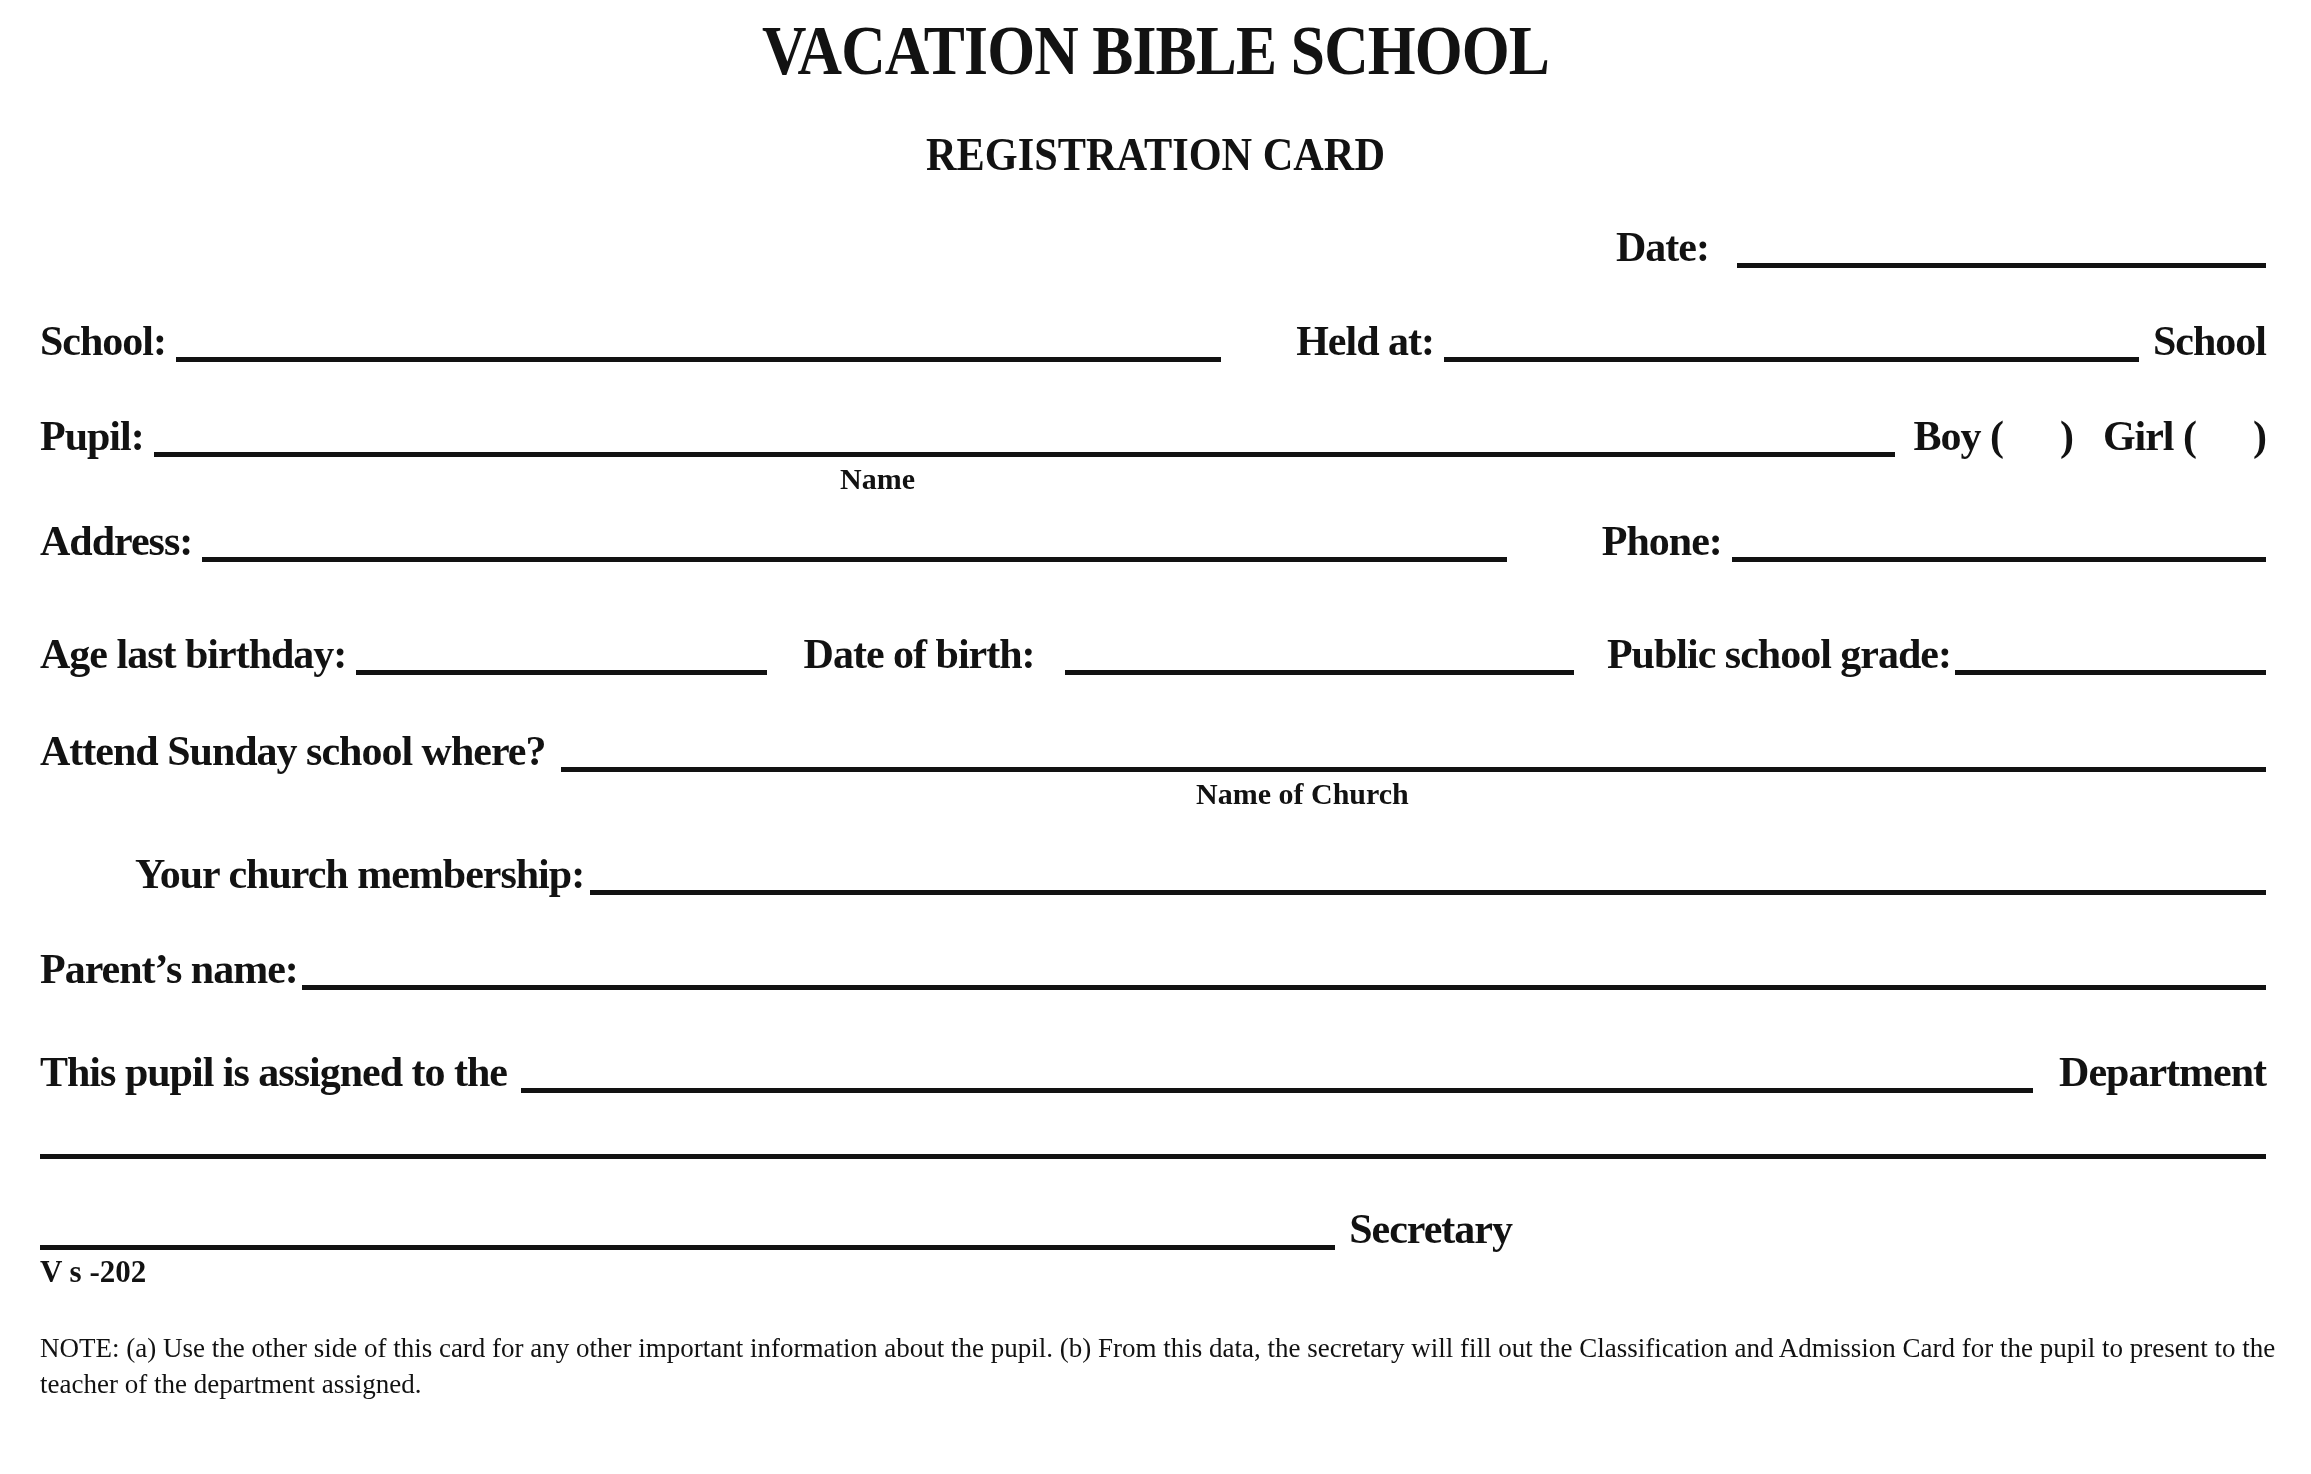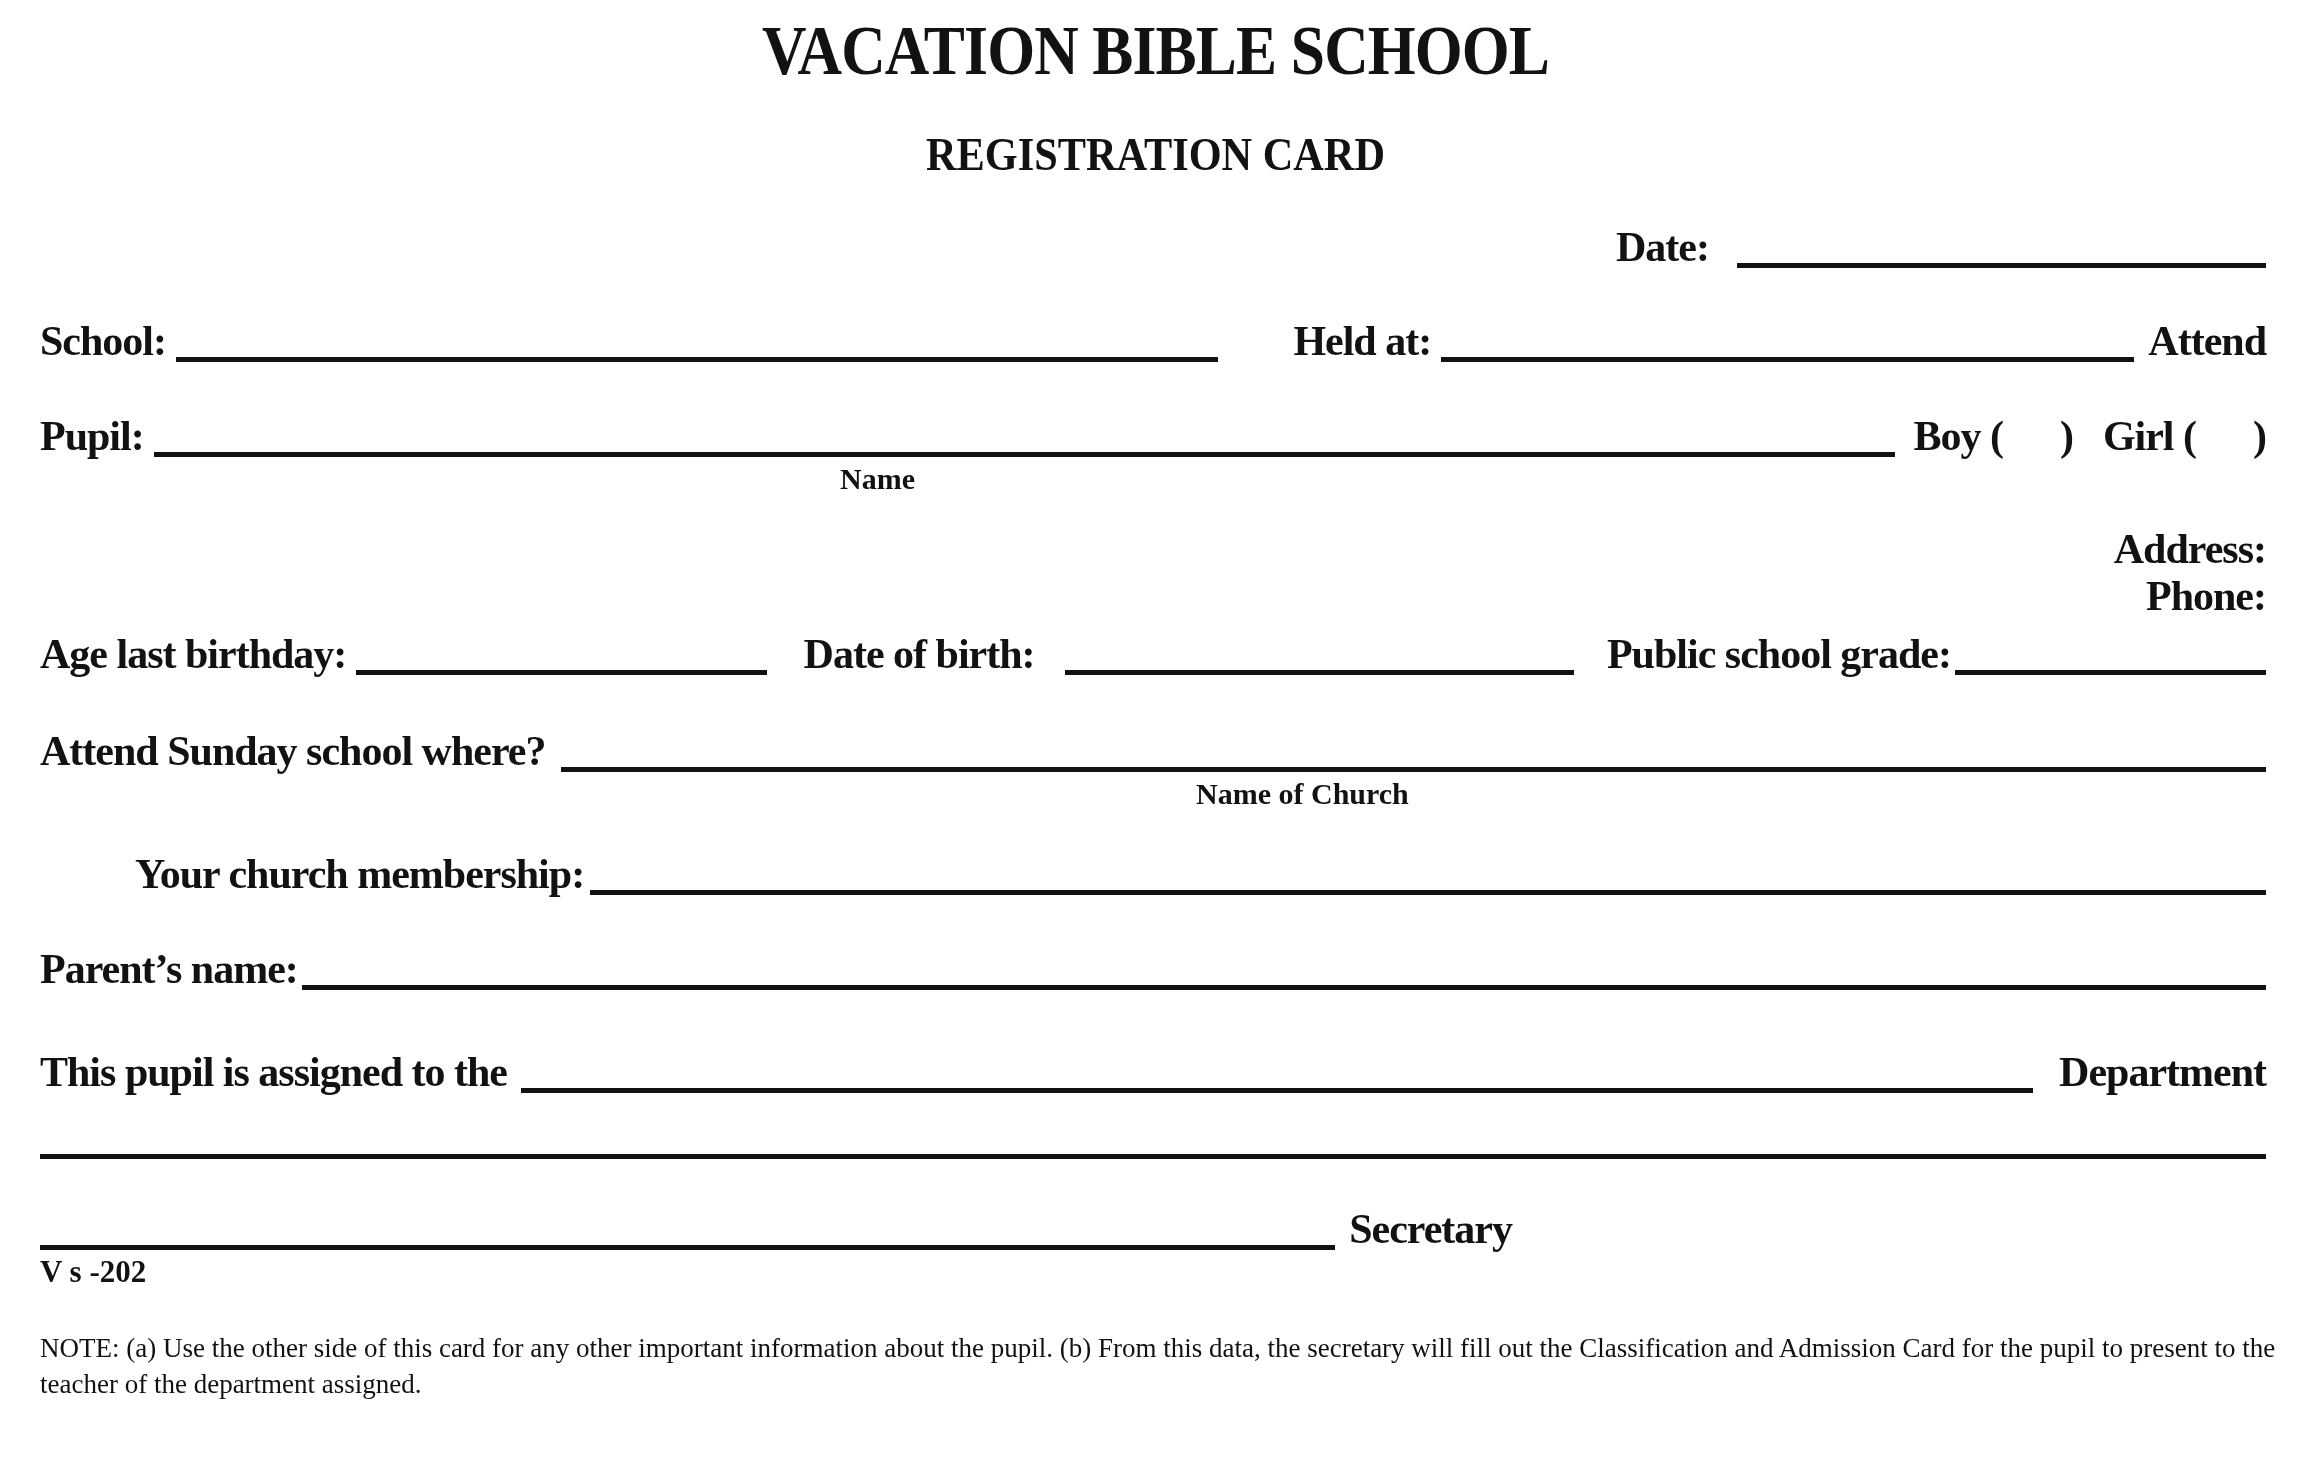--- a/index.html
+++ b/index.html
@@ -58,32 +58,32 @@
   <div class="row" style="top:210px; left:1616px;gap:20px;">
     <span class="lbl">Date:</span>
     <div class="fill" style="flex:1 1 0; margin-left:8px;"></div>
   </div>
 
   <div class="row" style="top:304px;">
     <span class="lbl">School:</span>
     <div class="fill" style="flex-grow:985; margin-left:10px;"></div>
     <span class="lbl" style="margin-left:75px;">Held at:</span>
     <div class="fill" style="flex-grow:655; margin-left:10px;"></div>
-    <span class="lbl" style="margin-left:14px;">Attend</span>
+    <span class="lbl" style="margin-left:14px;">School</span>
   </div>
 
   <div class="row" style="top:399px;">
     <span class="lbl">Pupil:</span>
     <div class="fill" style="flex:1 1 0; margin-left:10px;"></div>
     <span class="lbl" style="margin-left:18px;">Boy (      )</span>
     <span class="lbl" style="margin-left:30px;">Girl (      )</span>
   </div>
   <div class="cap" style="left:840px; top:464px;">Name</div>
 
-  <div class="row" style="top:528px;flex-direction:column;">
+  <div class="row" style="top:504px;">
     <span class="lbl">Address:</span>
     <div class="fill" style="flex-grow:1260; margin-left:10px;"></div>
     <span class="lbl" style="margin-left:95px;">Phone:</span>
     <div class="fill" style="flex-grow:516; margin-left:10px;"></div>
   </div>
 
   <div class="row" style="top:617px;">
     <span class="lbl">Age last birthday:</span>
     <div class="fill" style="flex-grow:364; margin-left:10px;"></div>
     <span class="lbl" style="margin-left:37px;">Date of birth:</span>

